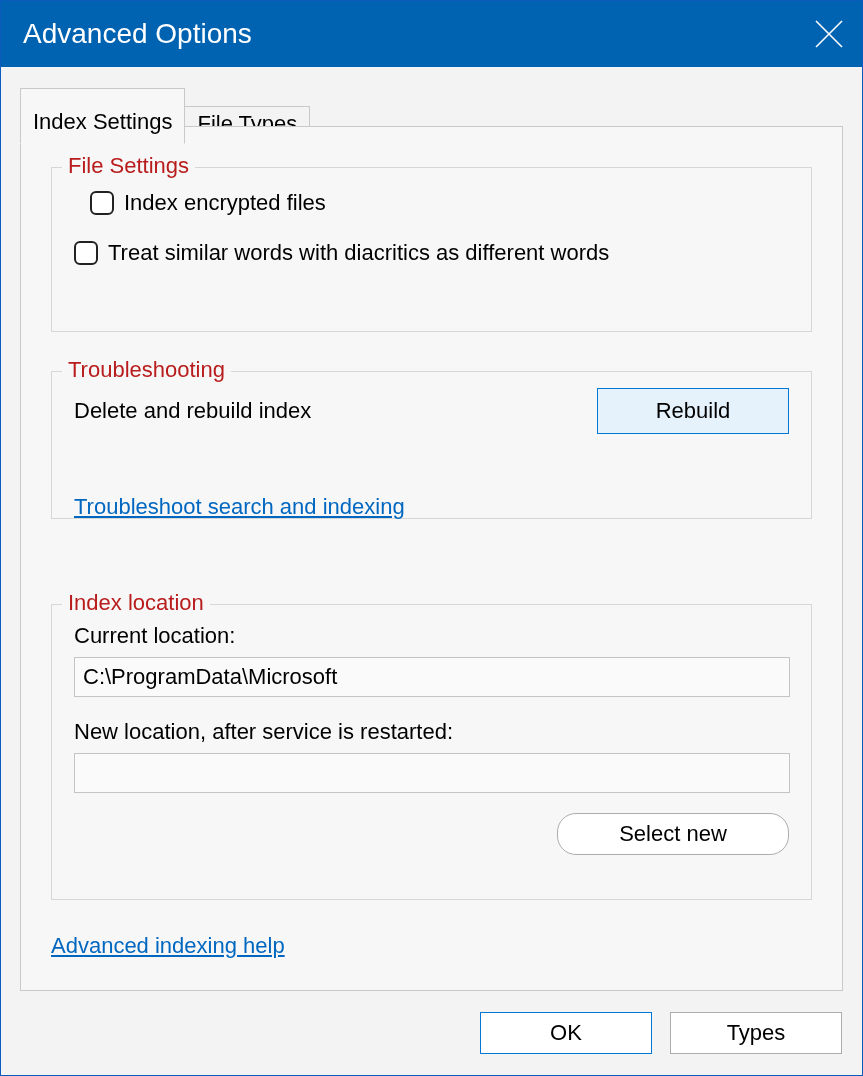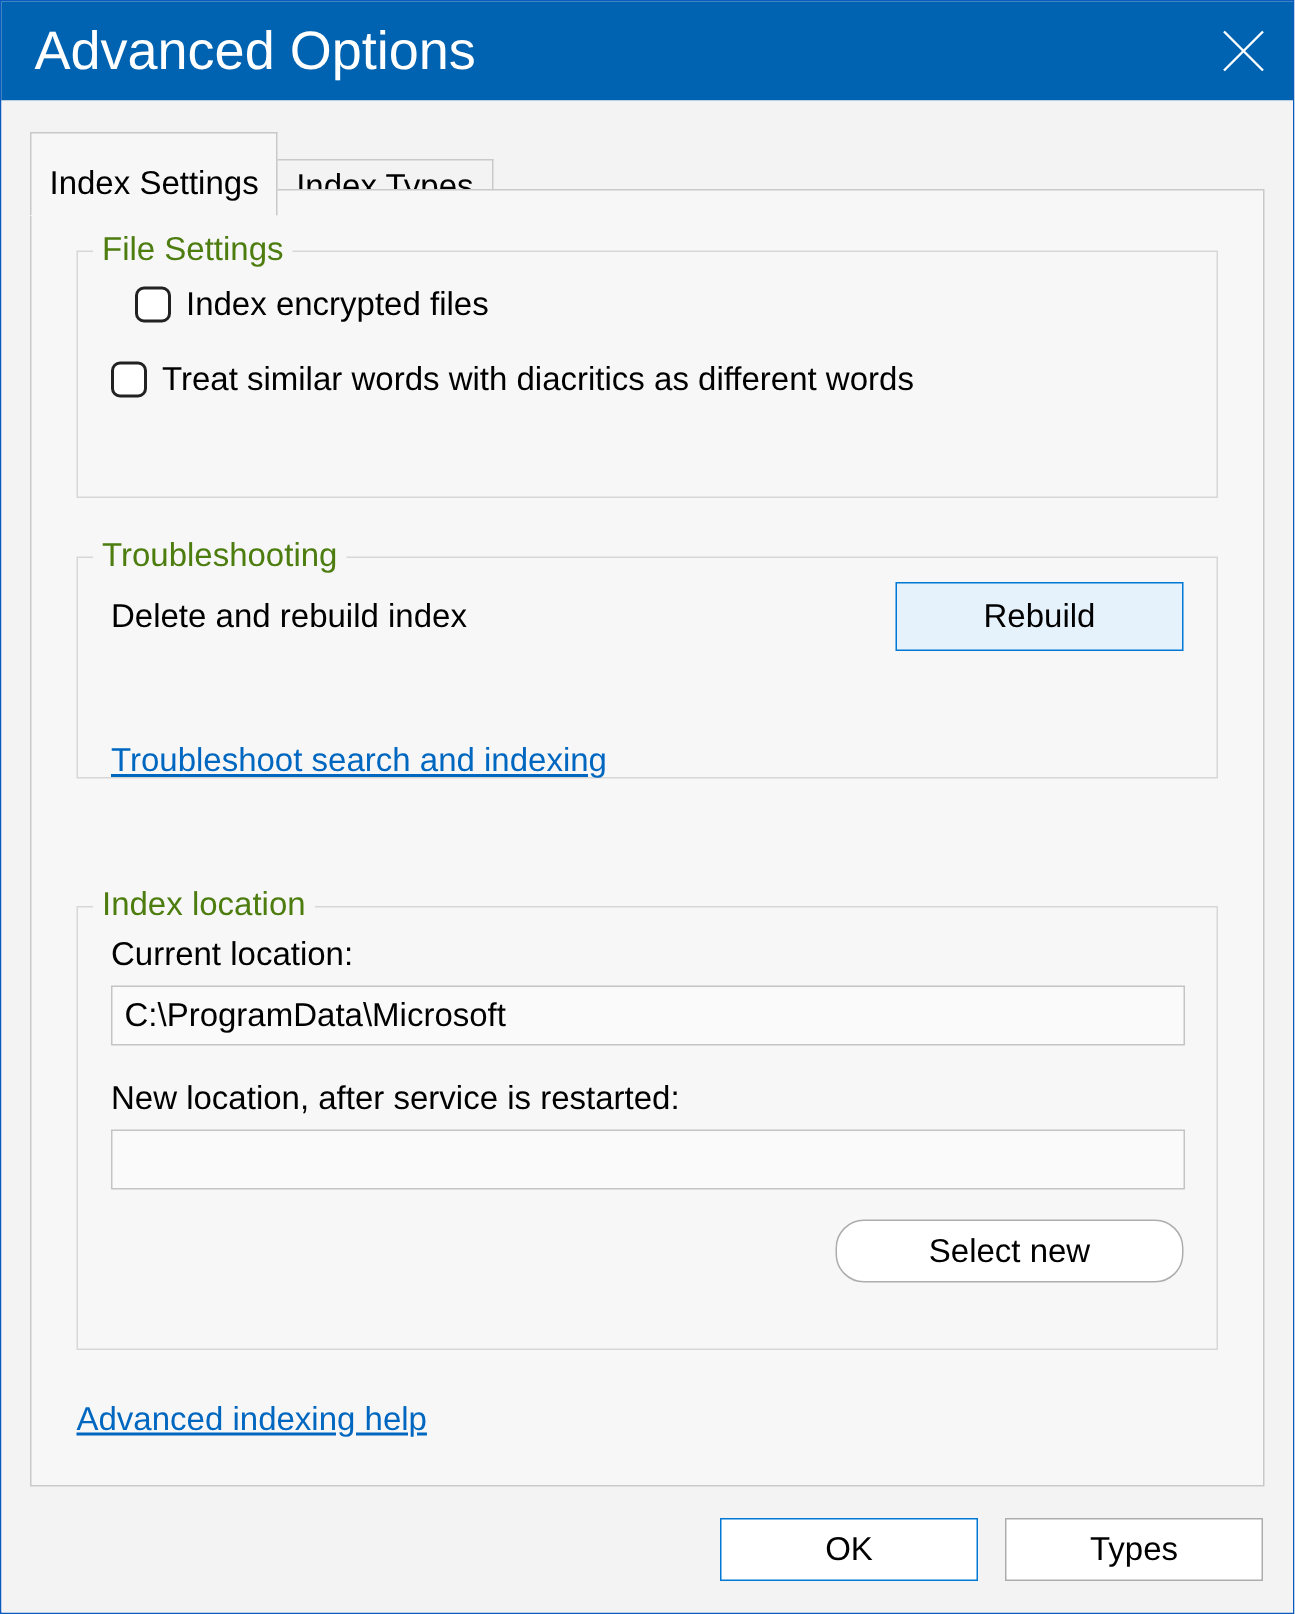--- a/index.html
+++ b/index.html
@@ -22,21 +22,21 @@
     height: 66px;
     background: #0063b1;
     color: #fff;
     display: flex;
     align-items: center;
     justify-content: space-between;
     padding-left: 22px;
     padding-right: 18px;
   }
   .titlebar .title {
-    font-size: 36px;
+    font-size: 28px;
     font-weight: 400;
   }
   .close-x {
     width: 30px; height: 30px;
     position: relative;
     cursor: default;
   }
   .close-x svg { width: 30px; height: 30px; display: block; }
 
   .client {
@@ -86,21 +86,21 @@
     border: 1px solid #d7d7d7;
     background: transparent;
   }
   .legend {
     position: absolute;
     top: -15px;
     left: 10px;
     background: #f7f7f7;
     padding: 0 6px;
     font-size: 22px;
-    color: #4d7c0f;
+    color: #b91c1c;
   }
 
   
   .fs-box { left: 30px; top: 40px; width: 761px; height: 165px; }
 
   .cb-row {
     position: absolute;
     display: flex;
     align-items: center;
     gap: 10px;
@@ -195,21 +195,21 @@
     </div>
   </div>
 
   <div class="client">
 
     <div class="tabs">
       <div class="tab active">
         <span>Index Settings</span>
       </div>
       <div class="tab">
-        <span>Index Types</span>
+        <span>File Types</span>
       </div>
     </div>
 
     <div class="tab-pane">
 
       <div class="fieldset fs-box">
         <div class="legend">File Settings</div>
 
         <div class="cb-row" style="left:22px; top:22px;padding-left:16px;">
           <div class="checkbox"></div>

